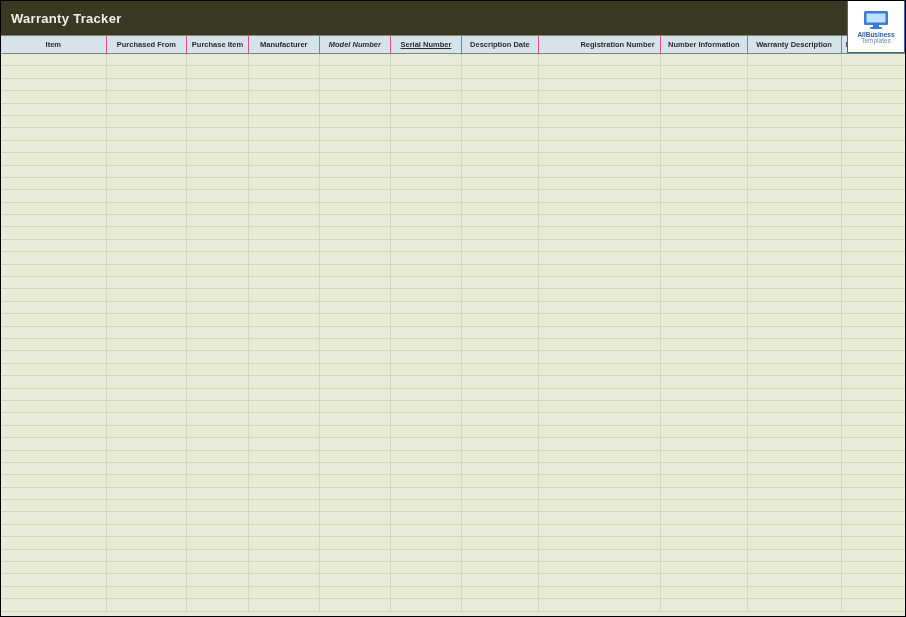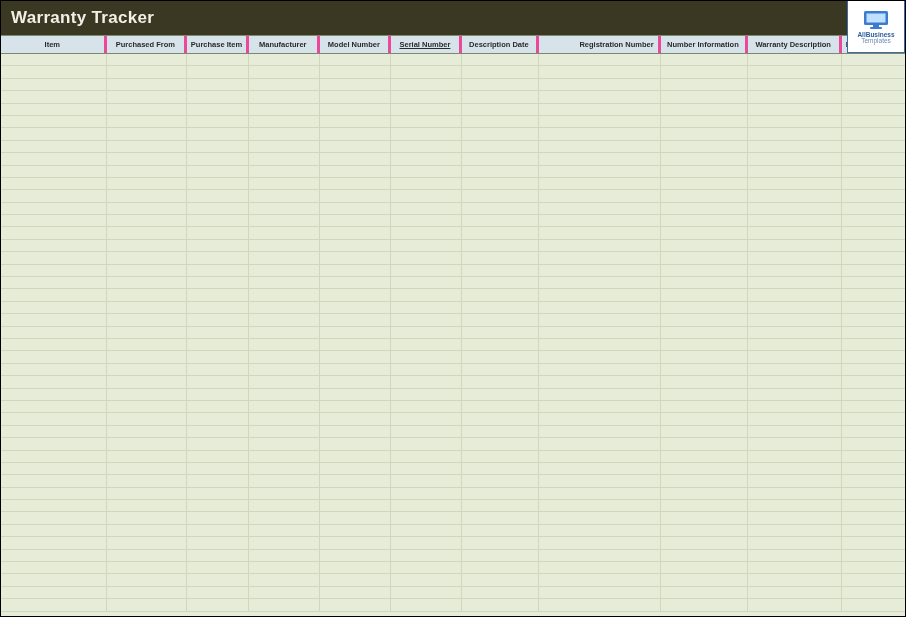--- a/index.html
+++ b/index.html
@@ -22,21 +22,21 @@
   .title-bar {
     height: 34px;
     background: #3a3823;
     display: flex;
     align-items: center;
     padding-left: 10px;
     position: relative;
   }
   .title-bar h1 {
     color: #f2f0e6;
-    font-size: 17px;
+    font-size: 13px;
     font-weight: 600;
     letter-spacing: 0.3px;
   }
   .logo-box {
     position: absolute;
     right: 0;
     top: 0;
     width: 58px;
     height: 52px;
     background: #fff;
@@ -64,21 +64,21 @@
     line-height: 1;
   }
   .header-row {
     display: flex;
     height: 19px;
     background: #d7e3ea;
     border-top: 1px solid #7a8a6a;
     border-bottom: 1px solid #7a8a6a;
   }
   .header-cell {
-    border-right: 3px solid #ec4899;
+    border-right: 1px solid #ec4899;
     font-size: 7.5px;
     font-weight: 700;
     color: #2a2a2a;
     display: flex;
     align-items: center;
     justify-content: center;
     text-align: center;
     padding: 0 2px;
     white-space: nowrap;
     overflow: hidden;
@@ -99,21 +99,21 @@
     border-right: 1px solid #cfd8bd;
     font-size: 8px;
     padding: 0 2px;
   }
   .data-cell:last-child { border-right: none; }
 
   .c0 { width: 110px; }
   .c1 { width: 84px; text-align: center; }
   .c2 { width: 64px; }
   .c3 { width: 74px; }
-  .c4 { width: 74px; }
+  .c4 { width: 74px; font-style: italic; }
   .c5 { width: 74px; text-decoration: underline; }
   .c6 { width: 80px; }
   .c7 { width: 90px; margin-left: 36px; }
   .c8 { width: 90px; }
   .c9 { width: 98px; }
   .c10{ width: 66px; }
 </style>
 </head>
 <body>
 

